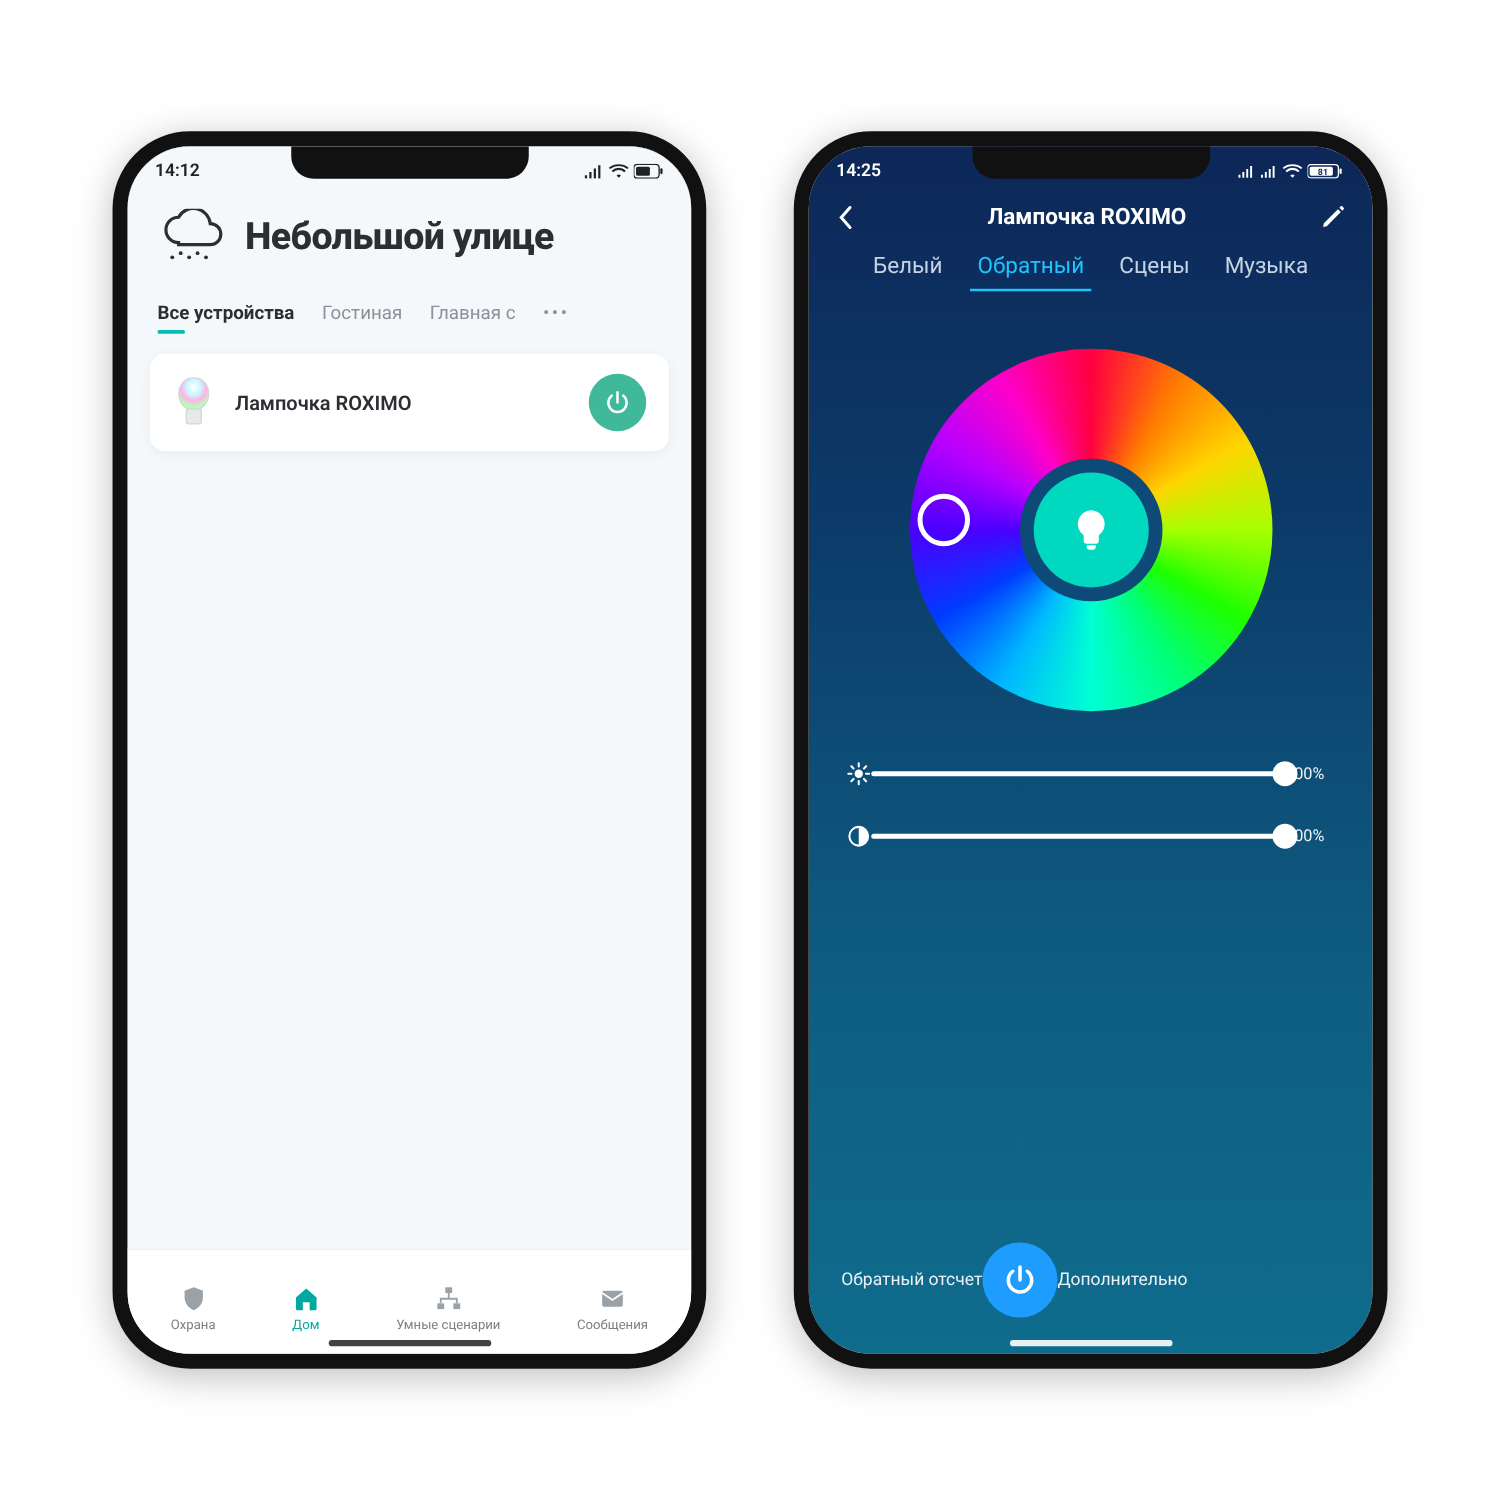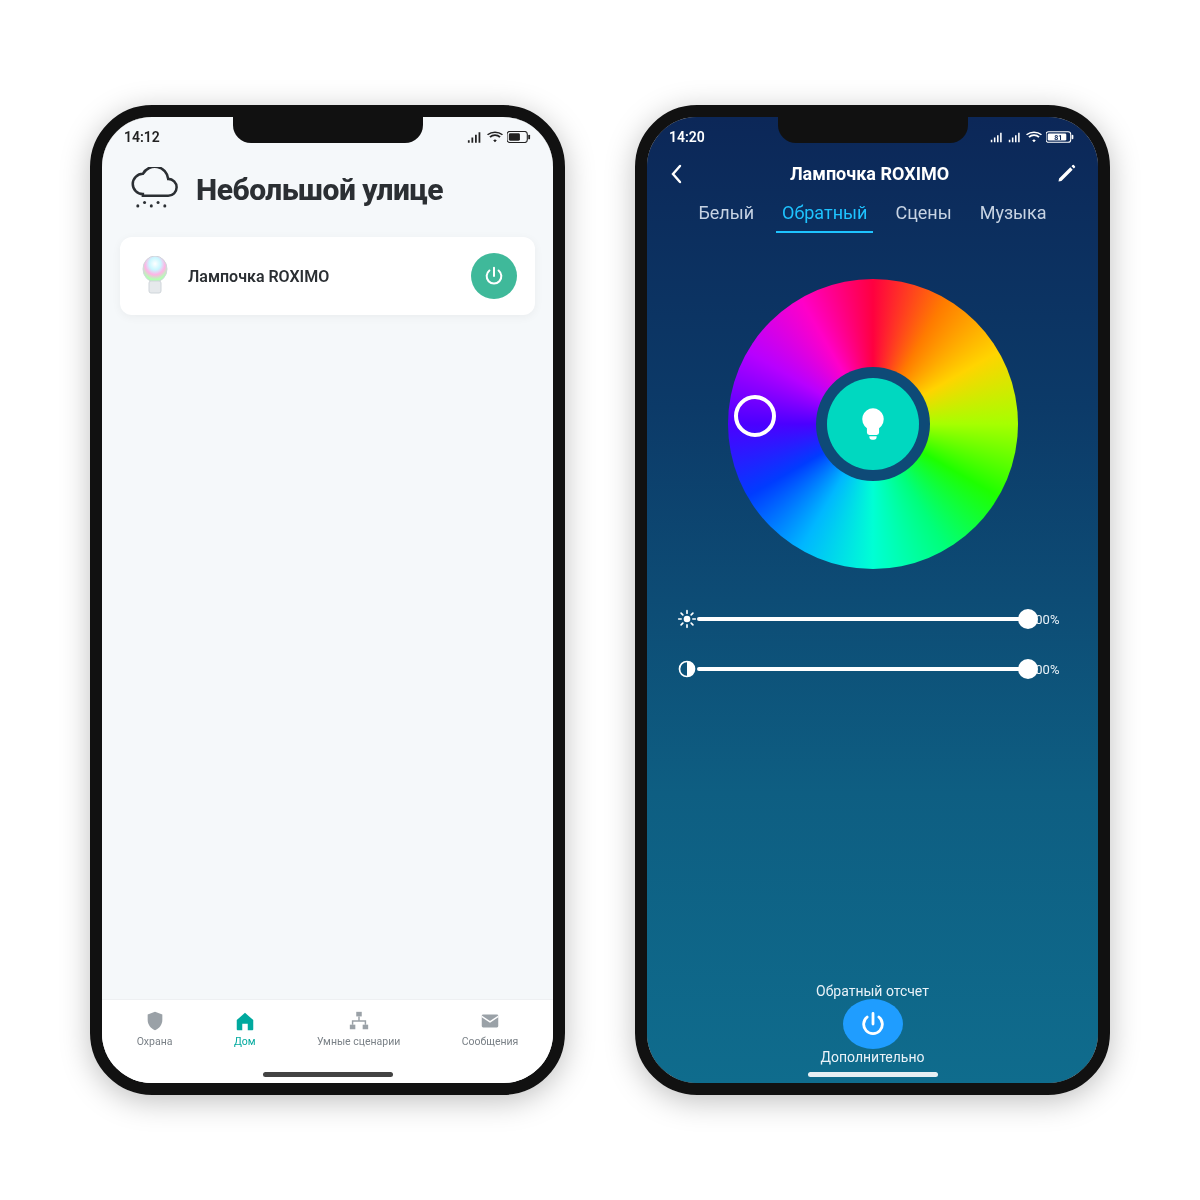--- a/index.html
+++ b/index.html
@@ -35,21 +35,21 @@
   .w-row { display:flex; align-items:center; gap: 16px; }
   .w-title { font-size: 30px; font-weight: 800; color: #2b2f33; letter-spacing:-0.5px;}
   .w-stats { display:flex; gap: 36px; margin-top: 10px; color:#9aa1a7; font-size:11.5px; }
   .w-stats .val { color:#7d858c; font-size:13px; display:block; margin-bottom:2px;}
   .room-tabs { display:flex; gap: 22px; padding: 22px 24px 6px; font-size:15px; color:#8a9198; align-items:center;}
   .room-tabs .active { color:#2b2f33; font-weight:700; position:relative;}
   .room-tabs .active::after { content:""; position:absolute; left:0; bottom:-8px; width:22px; height:3px; background:#00bcb4; border-radius:2px;}
   .device-card { margin: 18px 18px 0; background:#fff; border-radius:12px; padding: 16px 18px; display:flex; align-items:center; gap:16px; box-shadow: 0 2px 10px rgba(0,0,0,.05);}
   .device-name { flex:1; font-size:16px; font-weight:600; color:#2b2f33;}
   .power-btn { width:46px;height:46px;border-radius:50%;background:#3fb99a;display:flex;align-items:center;justify-content:center;}
-  .bottom-nav { margin-top:auto; height:84px; background:#fff; border-top:1px solid #eef0f2; display:flex; justify-content:space-around; align-items:flex-start; padding:10px 4px 0;}
+  .bottom-nav { margin-top:auto; height:84px; background:#fff; border-top:1px solid #eef0f2; display:flex; justify-content:space-around; align-items:center; padding:10px 4px 0;}
   .nav-item { display:flex; flex-direction:column; align-items:center; gap:3px; color:#7a8187; font-size:10.5px; }
   .nav-item.active { color:#00a99e; }
   .home-indicator { position:absolute; bottom:6px; left:50%; transform:translateX(-50%); width:130px; height:5px; background:#222; border-radius:3px; opacity:.85;}
   
   .p2 .screen { background: linear-gradient(180deg,#0c2758 0%, #0c3a68 30%, #0e5e82 70%, #0f6c8d 100%); color:#fff; }
   .p2 .status-bar { color:#fff; }
   .p2-header { display:flex; align-items:center; justify-content:space-between; padding: 6px 22px 4px; }
   .p2-title { font-size:18px; font-weight:700; color:#fff;}
   .mode-tabs { display:flex; justify-content:center; gap:28px; padding: 14px 0 10px; font-size:18px; color:#c7d3e3; }
   .mode-tabs .active { color:#1ec3ff; position:relative;}
@@ -60,21 +60,21 @@
       #ff0040, #ff7b00, #ffd400, #a6ff00, #1eff00, #00ff7b, #00ffd4, #00b7ff, #003cff, #4b00ff, #b700ff, #ff00c8, #ff0040);
     position:relative; display:flex; align-items:center; justify-content:center;
   }
   .wheel::after { content:""; position:absolute; width:114px; height:114px; border-radius:50%; background:#0e4a77; z-index:2;}
   .wheel-center { position:absolute; width:92px; height:92px; border-radius:50%; background:#00d8c0; z-index:3; display:flex; align-items:center; justify-content:center;}
   .wheel-cursor { position:absolute; width:42px; height:42px; border:4px solid #fff; border-radius:50%; left:6px; top:116px; z-index:4; background:rgba(0,0,0,0);}
   .slider-row { display:flex; align-items:center; padding: 30px 30px 0; }
   .slider-track { flex:1; height:4px; background:#fff; border-radius:2px; position:relative;}
   .slider-thumb { position:absolute; right:0; top:50%; transform:translate(50%,-50%); width:20px; height:20px; border-radius:50%; background:#fff;}
   .slider-val { font-size:13px; color:#eaf2f8; width:40px; text-align:left;}
-  .p2-bottom { margin-top:auto; height:100px; display:flex; align-items:center; justify-content:flex-start; padding: 0 26px 18px; flex-direction: column;}
+  .p2-bottom { margin-top:auto; height:100px; display:flex; align-items:center; justify-content:flex-start; padding: 0 26px 18px;}
   .p2-bottom .link { color:#eaf2f8; font-size:14px;}
   .p2-power { width:60px;height:60px;border-radius:50%;background:#1f9dff;display:flex;align-items:center;justify-content:center;}
   .p2 .home-indicator { background:#fff; opacity:.9;}
   svg { display:block; }
 </style>
 </head>
 <body>
 
 <div class="phone p1">
   <div class="notch"></div>
@@ -106,20 +106,26 @@
               <circle cx="30" cy="44" r="1.8"></circle>
               <circle cx="38" cy="40" r="1.8"></circle>
               <circle cx="46" cy="44" r="1.8"></circle>
               <circle cx="14" cy="44" r="1.8"></circle>
             </g>
         </svg>
         <div class="w-title">Небольшой улице</div>
       </div>
     </div>
 
+    <div class="room-tabs">
+      <span class="active">Все устройства</span>
+      <span>Гостиная</span>
+      <span>Главная с</span>
+      <span style="letter-spacing:2px;color:#8a9198;">•••</span>
+    </div>
 
     <div class="device-card">
       <svg width="34" height="40" viewBox="0 0 34 40">
         <defs>
             <radialGradient id="bulbg" cx="50%" cy="30%" r="60%">
               <stop offset="0%" stop-color="#fff"></stop>
               <stop offset="40%" stop-color="#c9f7ff"></stop>
               <stop offset="70%" stop-color="#ffb3e6"></stop>
               <stop offset="100%" stop-color="#b3ffb3"></stop>
             </radialGradient>
@@ -166,21 +172,21 @@
       </div>
     </div>
     <div class="home-indicator"></div>
   </div>
 </div>
 
 <div class="phone p2">
   <div class="notch"></div>
   <div class="screen">
     <div class="status-bar">
-      <span>14:20</span>
+      <span>14:25</span>
       <span class="sb-icons">
         <svg width="14" height="11" viewBox="0 0 18 12">
             <path fill="#fff" d="M1 9h2v3H1zM5 6h2v6H5zM9 3h2v9H9zM13 0h2v12h-2z"></path>
           </svg>
         <svg width="14" height="11" viewBox="0 0 18 12">
             <path fill="#fff" d="M1 9h2v3H1zM5 6h2v6H5zM9 3h2v9H9zM13 0h2v12h-2z"></path>
           </svg>
         <svg width="16" height="12" viewBox="0 0 20 14">
             <path fill="#fff" d="M10 13.5l2.2-2.2a3.1 3.1 0 00-4.4 0L10 13.5zM4.5 8a7.8 7.8 0 0111 0l1.6-1.6a10 10 0 00-14.2 0L4.5 8zM1.3 4.8a14.3 14.3 0 0117.4 0L20 3.5a16.5 16.5 0 00-20 0l1.3 1.3z"></path>
           </svg>

